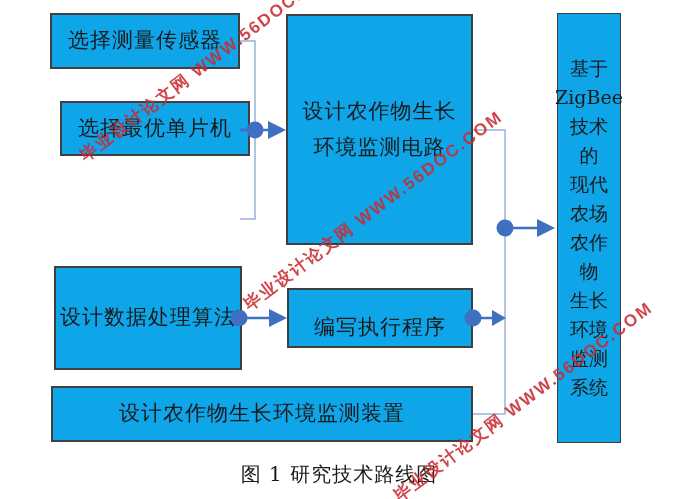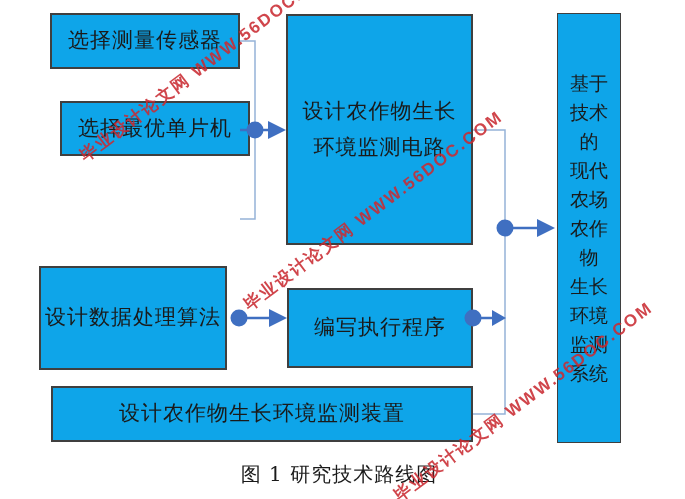--- a/index.html
+++ b/index.html
@@ -9,23 +9,23 @@
   }
   .box{
     position:absolute;background:#0ea5e9;border:2px solid #3f3f3f;
     display:flex;align-items:center;justify-content:center;
     color:#1a1a1a;text-align:center;box-sizing:border-box;
     font-size:21px;letter-spacing:1px;line-height:1.7;z-index:1;
   }
   .box-b1{left:50px;top:13px;width:190px;height:56px;}
   .box-b2{left:60px;top:101px;width:190px;height:55px;}
   .box-b3{left:50px;top:191px;width:190px;height:56px;}
-  .box-b4{left:39px;top:266px;width:188px;height:104px;}
+  .box-b4{left:54px;top:266px;width:188px;height:104px;}
   .box-m1{left:286px;top:14px;width:187px;height:231px;padding:0 6px;}
-  .box-m2{left:287px;top:288px;width:186px;height:80px;}
+  .box-m2{left:287px;top:288px;width:186px;height:60px;align-items:flex-end;}
   .box-bottom{left:51px;top:386px;width:422px;height:56px;justify-content:center;}
   .box-right{
     left:557px;top:13px;width:64px;height:430px;
     font-size:19px;letter-spacing:0;line-height:29px;
     flex-direction:column;border-width:1.5px;
   }
   .box-right .vline{display:block;text-align:center;}
   .connectors{position:absolute;left:0;top:0;z-index:2;}
   .caption{
     position:absolute;left:239px;top:461px;width:200px;
@@ -62,20 +62,21 @@
   <div class="box box-m2">
     <span>编写执行程序</span>
   </div>
 
   <div class="box box-bottom">
     <span>设计农作物生长环境监测装置</span>
   </div>
 
   <div class="box box-right">
     <span class="vline">基于</span>
+    <span class="vline">ZigBee</span>
     <span class="vline">技术</span>
     <span class="vline">的</span>
     <span class="vline">现代</span>
     <span class="vline">农场</span>
     <span class="vline">农作</span>
     <span class="vline">物</span>
     <span class="vline">生长</span>
     <span class="vline">环境</span>
     <span class="vline">监测</span>
     <span class="vline">系统</span>

